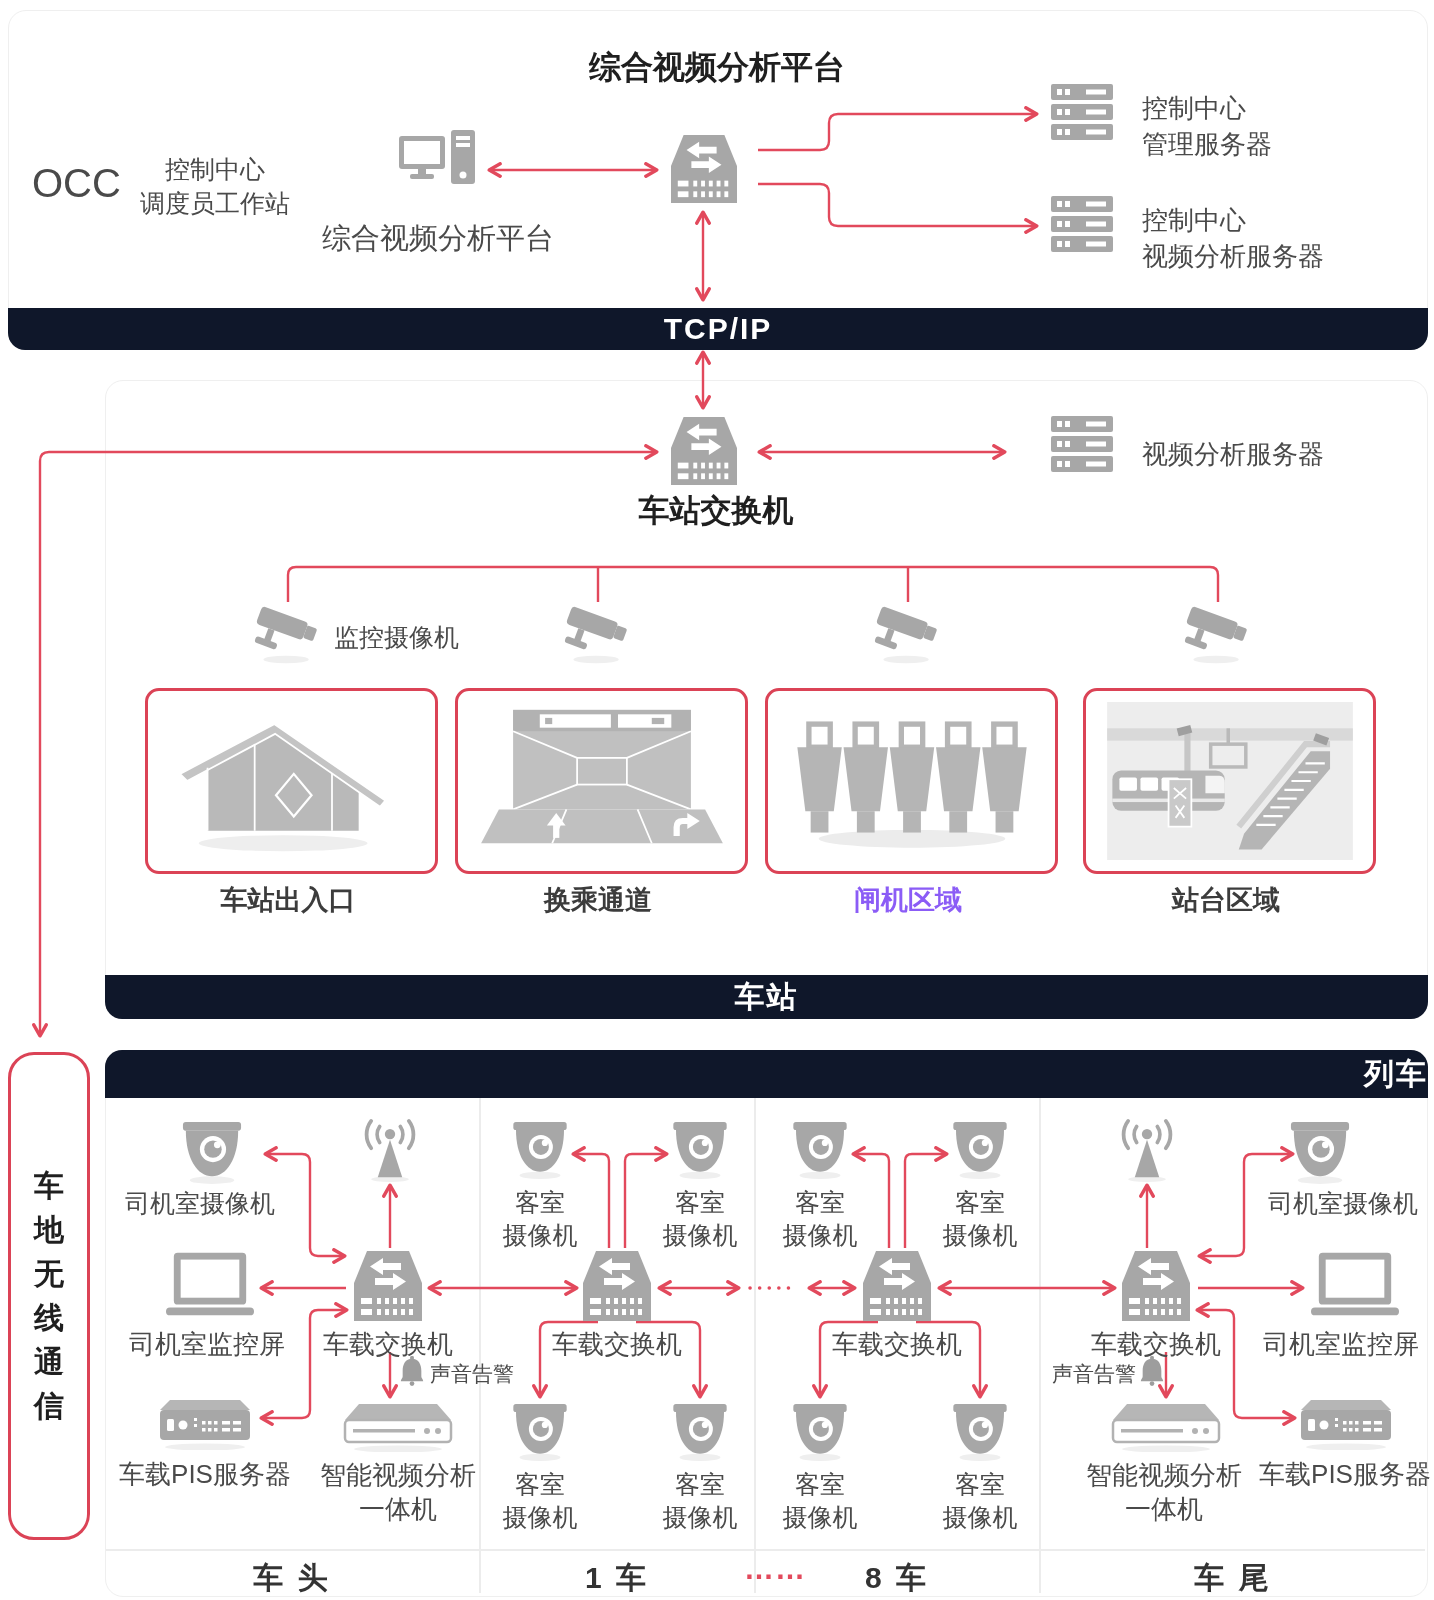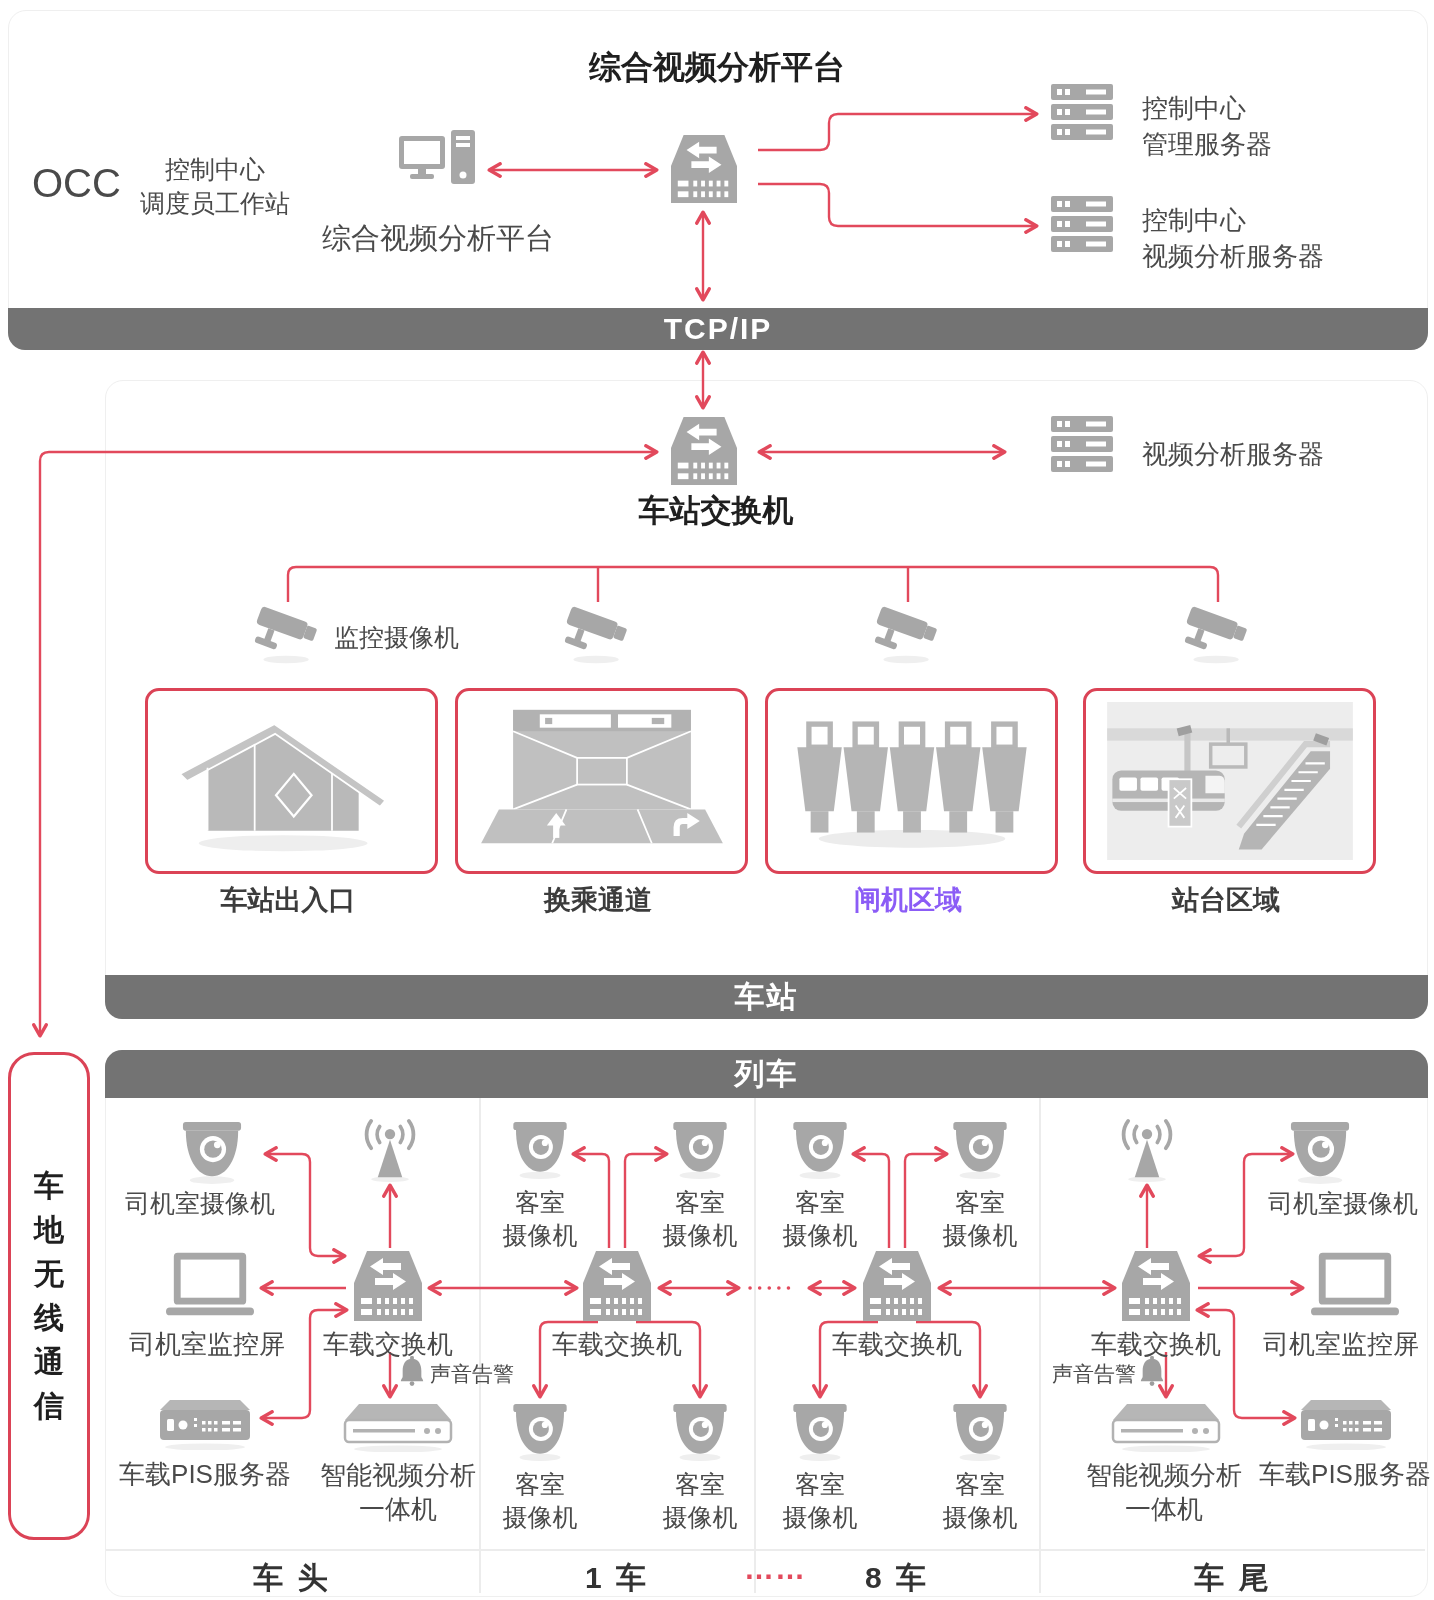--- a/index.html
+++ b/index.html
@@ -1,22 +1,22 @@
 <!DOCTYPE html>
 <html><head>
 <meta charset="utf-8">
 <style>
   html,body{margin:0;padding:0;background:#fff;}
   .stage{position:relative;width:1434px;height:1600px;background:#fff;
          font-family:"Liberation Sans","DejaVu Sans",sans-serif;overflow:hidden;}
   .panel{position:absolute;background:#fff;border:1px solid #efefef;border-radius:18px;}
-  .band{position:absolute;left:-1px;right:-1px;background:#737373;color:#fff;font-weight:bold;
+  .band{position:absolute;left:-1px;right:-1px;background:#0f172a;color:#fff;font-weight:bold;
         font-size:30px;display:flex;align-items:center;justify-content:center;letter-spacing:2px;}
   .band.bottom{bottom:-1px;border-radius:0 0 17px 17px;}
-  .band.top{top:-1px;border-radius:17px 17px 0 0;}
+  .band.top{top:-1px;border-radius:17px 17px 0 0;justify-content:flex-end;}
   .lbl{position:absolute;transform:translateX(-50%);text-align:center;color:#4a4a4a;
        white-space:nowrap;line-height:1.25;}
   .lbl.la{transform:none;text-align:left;}
   .title{position:absolute;transform:translateX(-50%);font-weight:bold;color:#1f1f1f;white-space:nowrap;}
   .ic{position:absolute;transform:translateX(-50%);}
   .ic.nc{transform:none;}
   .area-box{position:absolute;top:688px;width:287px;height:180px;border:3px solid #db4356;
             border-radius:14px;background:#fff;display:flex;align-items:center;justify-content:center;}
   .wireless-box{position:absolute;left:8px;top:1052px;width:76px;height:482px;border:3px solid #db4356;
                 border-radius:26px;background:#fff;display:flex;align-items:center;justify-content:center;}

